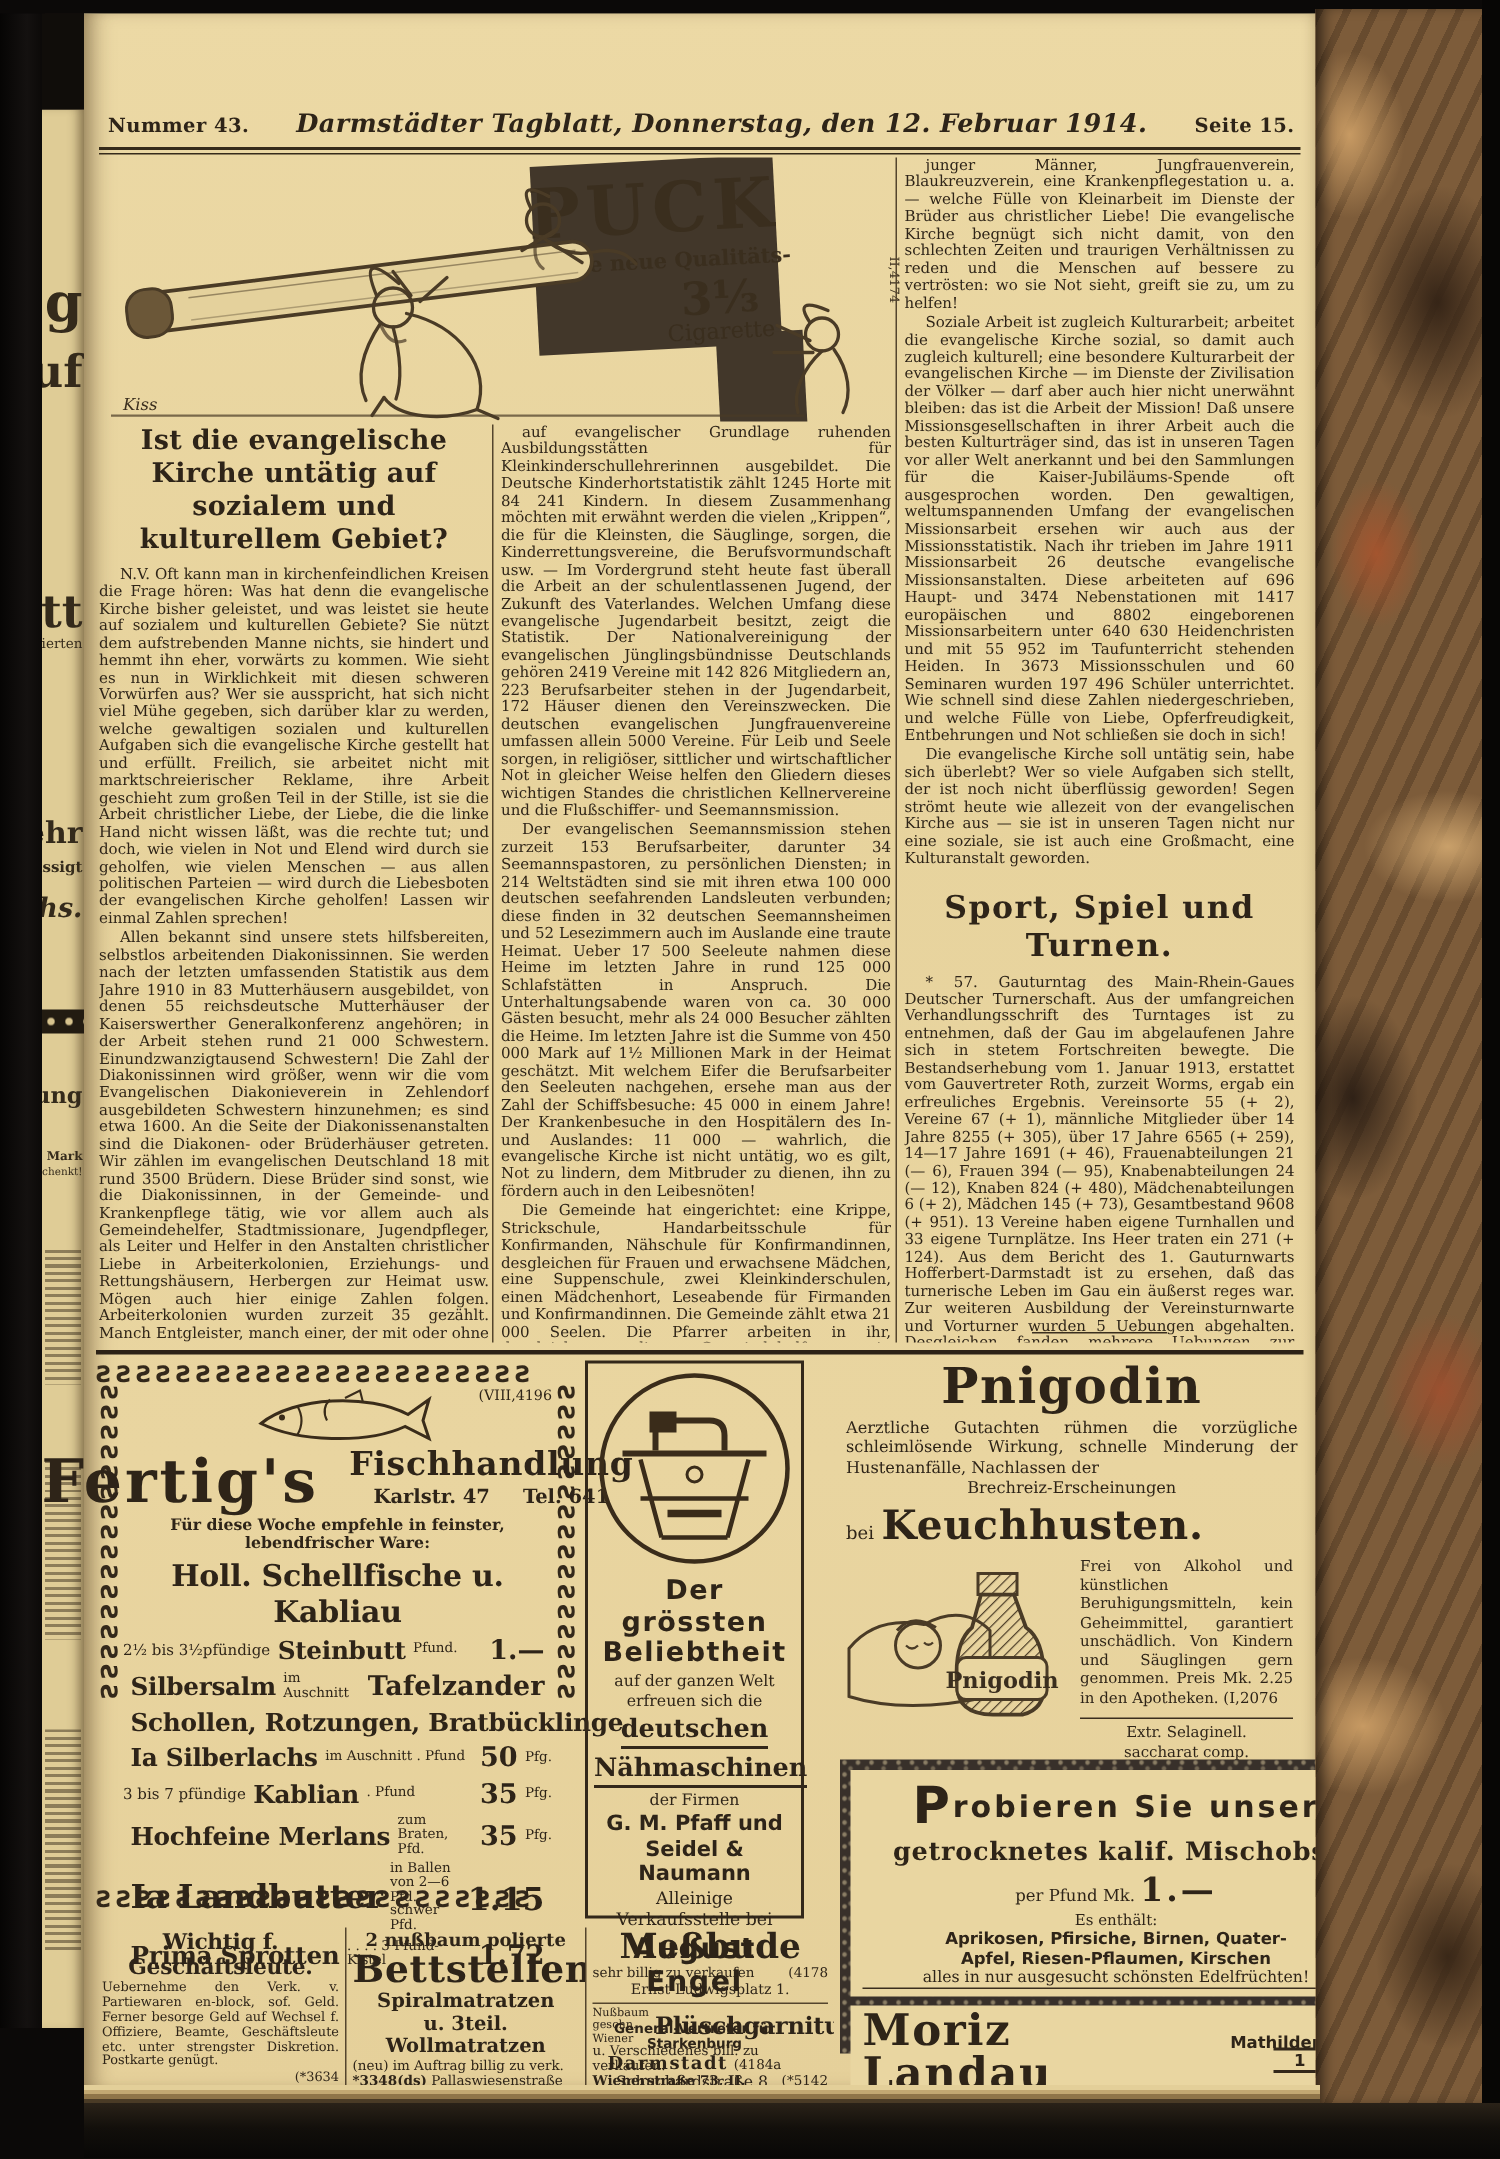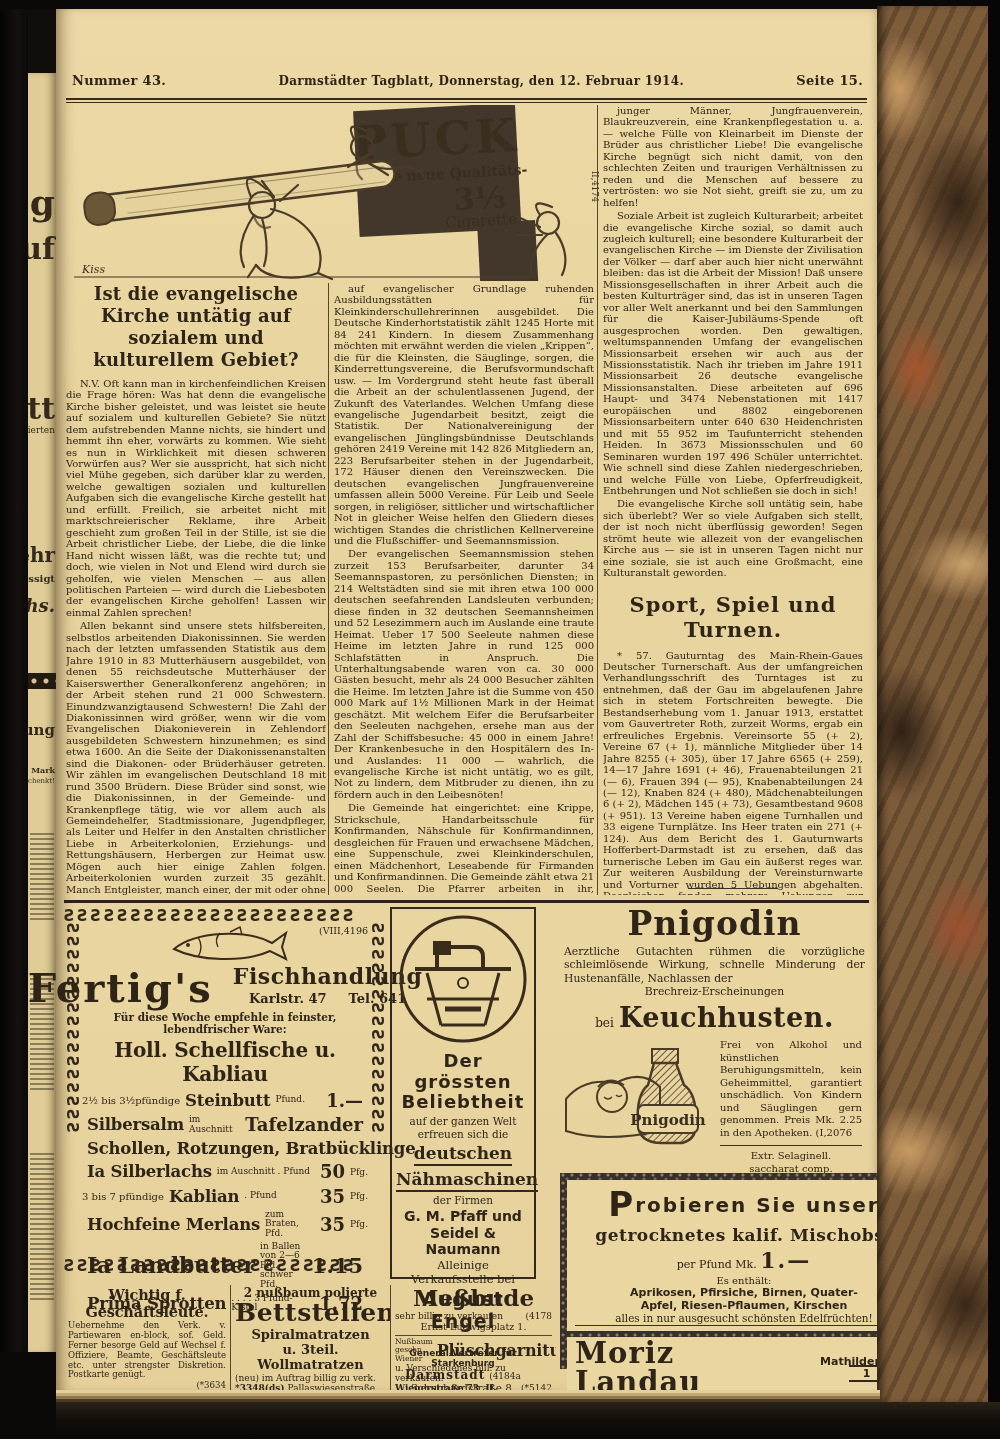--- a/index.html
+++ b/index.html
@@ -36,21 +36,21 @@
     background:repeating-linear-gradient(180deg,rgba(58,46,28,.5) 0 2px,rgba(0,0,0,0) 2px 5px);}
   .band{position:absolute;left:0;right:0;height:16px;background:#221b11;
     background-image:radial-gradient(circle 2px at 6px 8px,#d8c48e 0 2px,transparent 3px);
     background-size:12px 16px;}
   
   .page{position:absolute;left:56px;top:9px;width:821px;height:1383px;
     background:linear-gradient(180deg,#ecd9a5,#e7d39d 35%,#e9d5a0 70%,#e5d09a);
     box-shadow:inset 12px 0 16px -9px rgba(60,38,14,.6),inset -5px 0 9px -5px rgba(60,38,14,.3);}
   .phead{position:absolute;left:16px;right:14px;top:64px;display:flex;justify-content:space-between;
     align-items:baseline;font-weight:bold;font-size:13px;letter-spacing:.3px;}
-  .phead .ptitle{font-size:12px;}
+  .phead .ptitle{font-size:17px;font-style:italic;}
   .hrule{position:absolute;left:10px;right:10px;top:89px;border-top:2.5px solid #362b1b;}
   .hrule:after{content:"";display:block;margin-top:1.5px;border-top:1px solid #362b1b;}
   .vsep{position:absolute;width:1px;background:#54452d;}
   .sep1{left:272px;top:274px;height:612px;}
   .sep2{left:541px;top:96px;height:790px;}
   .adrule{position:absolute;left:8px;right:8px;top:891px;height:3px;background:#2c2216;}
   
   .col{position:absolute;overflow:hidden;text-align:justify;}
   .col1{left:10px;top:274px;width:260px;height:612px;}
   .col2{left:278px;top:274px;width:260px;height:612px;}
@@ -97,21 +97,21 @@
   .n-f3{font-size:19px;font-weight:bold;font-family:"DejaVu Sans",sans-serif;letter-spacing:1px;margin-top:2px;}
   .n-s5{font-size:9px;font-weight:bold;font-family:"DejaVu Sans",sans-serif;margin-top:16px;}
   .n-row{font-size:12px;margin-top:0;}
   .n-row b{letter-spacing:1px;}
   .n-ref{font-size:9px;}
   
   .pni{position:absolute;left:508px;top:898px;width:301px;height:260px;}
   .pni-title{font-size:33px;font-weight:bold;text-align:center;letter-spacing:1px;line-height:1;}
   .pni-body{font-size:10.8px;text-align:justify;margin-top:5px;line-height:1.25;}
   .pni-body2{font-size:10.8px;text-align:center;}
-  .pni-keuch{text-align:center;margin-top:4px;}
+  .pni-keuch{text-align:left;margin-top:4px;}
   .pni-bei{font-size:12px;}
   .pni-big{font-size:27px;font-weight:bold;letter-spacing:.5px;}
   .pni-low{display:flex;margin-top:6px;gap:6px;}
   .pni-right{width:142px;font-size:10px;text-align:justify;line-height:1.25;}
   .pni-extra{text-align:center;font-size:10px;border-top:1px solid #3a2e1e;margin-top:6px;padding-top:4px;}
   
   .misch-frame{position:absolute;left:504px;top:1164px;width:368px;height:196px;background-color:#38302a;
     background-image:radial-gradient(circle 1px at 3px 2px,rgba(222,204,160,.5) 0 1px,transparent 2px),
       radial-gradient(circle 1px at 7px 6px,rgba(222,204,160,.35) 0 1px,transparent 2px);
     background-size:9px 8px,11px 10px;padding:7px;box-sizing:border-box;}

